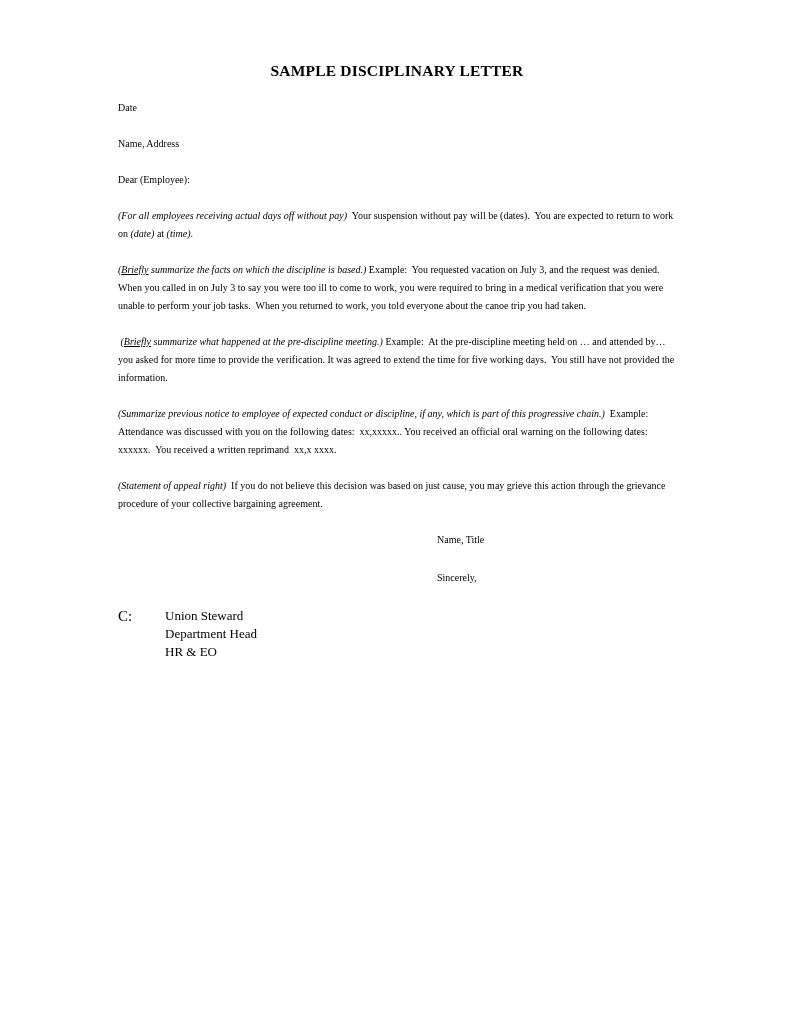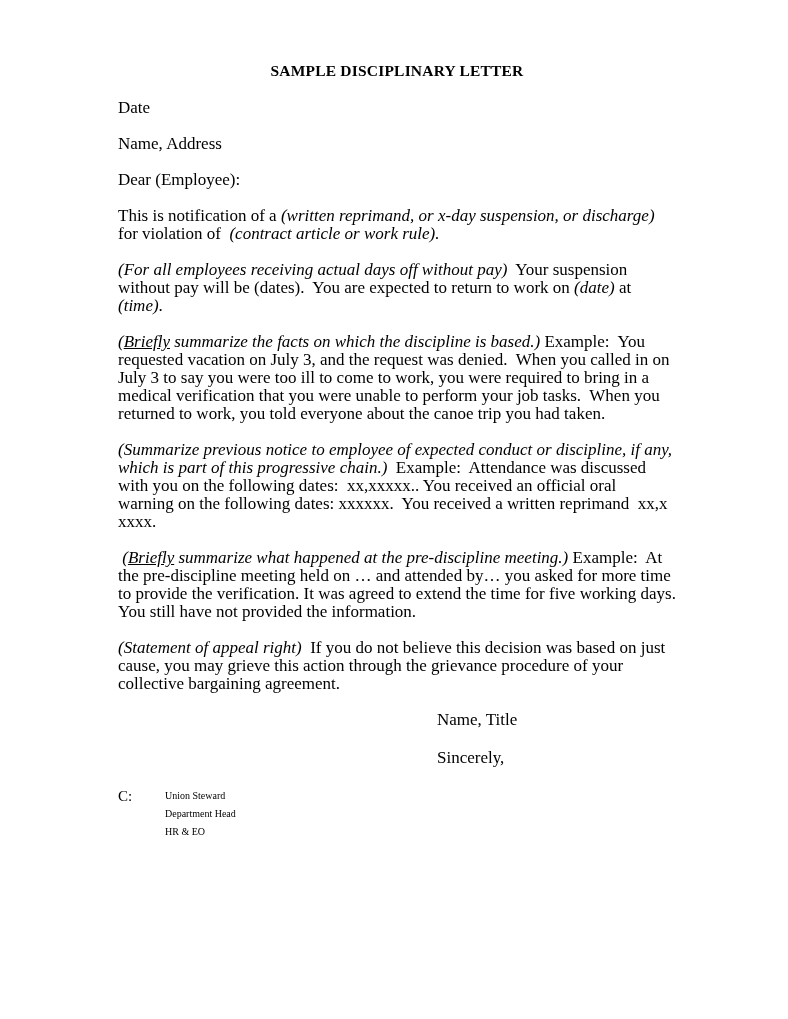--- a/index.html
+++ b/index.html
@@ -19,21 +19,21 @@
   }
   .title {
     font-size: 15.5px;
     font-weight: bold;
     text-align: center;
     letter-spacing: 0.2px;
     margin-bottom: 19px;
     font-family: "Liberation Serif", serif;
   }
   p.line, p.para {
-    font-size: 17px;
+    font-size: 10px;
     line-height: 18px;
     margin-bottom: 18px;
     white-space: pre-wrap;
   }
   .it  { font-style: italic; }
   .itu { font-style: italic; text-decoration: underline; margin-top: 6px; }
   .signoff {
     margin-top: 17px;
     margin-left: 319px;
     margin-bottom: 16px;
@@ -45,44 +45,43 @@
     text-decoration: underline;
     cursor: pointer;
   }
   .cc {
     display: flex;
     align-items: flex-start;
     font-size: 15px;
     line-height: 18px;
   }
   .cc-label { width: 47px; }
-  .cc-items p { font-size: 10px; line-height: 18px; margin: 0; }
+  .cc-items p { font-size: 13px; line-height: 18px; margin: 0; }
 </style>
 </head>
 <body>
 
 <div class="page">
 
   <h1 class="title">SAMPLE DISCIPLINARY LETTER</h1>
 
   <p class="line">Date</p>
 
   <p class="line">Name, Address</p>
 
   <p class="line">Dear (Employee):</p>
 
-  <p class="para"><span>This is notification of a </span><span class="it">(written reprimand, or x-day suspension, or discharge)</span><span> for violation of  </span><span class="it">(contract article or work rule).</span></p>
 
   <p class="para"><span class="it">(For all employees receiving actual days off without pay)</span><span>  Your suspension without pay will be (dates).  You are expected to return to work on </span><span class="it">(date)</span><span> at </span><span class="it">(time)</span><span>.</span></p>
 
   <p class="para"><span class="it">(</span><span class="itu">Briefly</span><span class="it"> summarize the facts on which the discipline is based.)</span><span> Example:  You requested vacation on July 3, and the request was denied.  When you called in on July 3 to say you were too ill to come to work, you were required to bring in a medical verification that you were unable to perform your job tasks.  When you returned to work, you told everyone about the canoe trip you had taken.</span></p>
 
+  <p class="para"><span class="it"> (</span><span class="itu">Briefly</span><span class="it"> summarize what happened at the pre-discipline meeting.)</span><span> Example:  At the pre-discipline meeting held on … and attended by… you asked for more time to provide the verification. It was agreed to extend the time for five working days.  You still have not provided the information.</span></p>
+
   <p class="para"><span class="it">(Summarize previous notice to employee of expected conduct or discipline, if any, which is part of this progressive chain.)</span><span>  Example:  Attendance was discussed with you on the following dates:  xx,xxxxx.. You received an official oral warning on the following dates: xxxxxx.  You received a written reprimand  xx,x xxxx.</span></p>
-
-  <p class="para"><span class="it"> (</span><span class="itu">Briefly</span><span class="it"> summarize what happened at the pre-discipline meeting.)</span><span> Example:  At the pre-discipline meeting held on … and attended by… you asked for more time to provide the verification. It was agreed to extend the time for five working days.  You still have not provided the information.</span></p>
 
 
   <p class="para"><span class="it">(Statement of appeal right)</span><span>  If you do not believe this decision was based on just cause, you may grieve this action through the grievance procedure of your collective bargaining agreement.</span></p>
 
   <div class="signoff">
     <p class="line">Name, Title</p>
     <p class="line">Sincerely,</p>
   </div>
 
 

